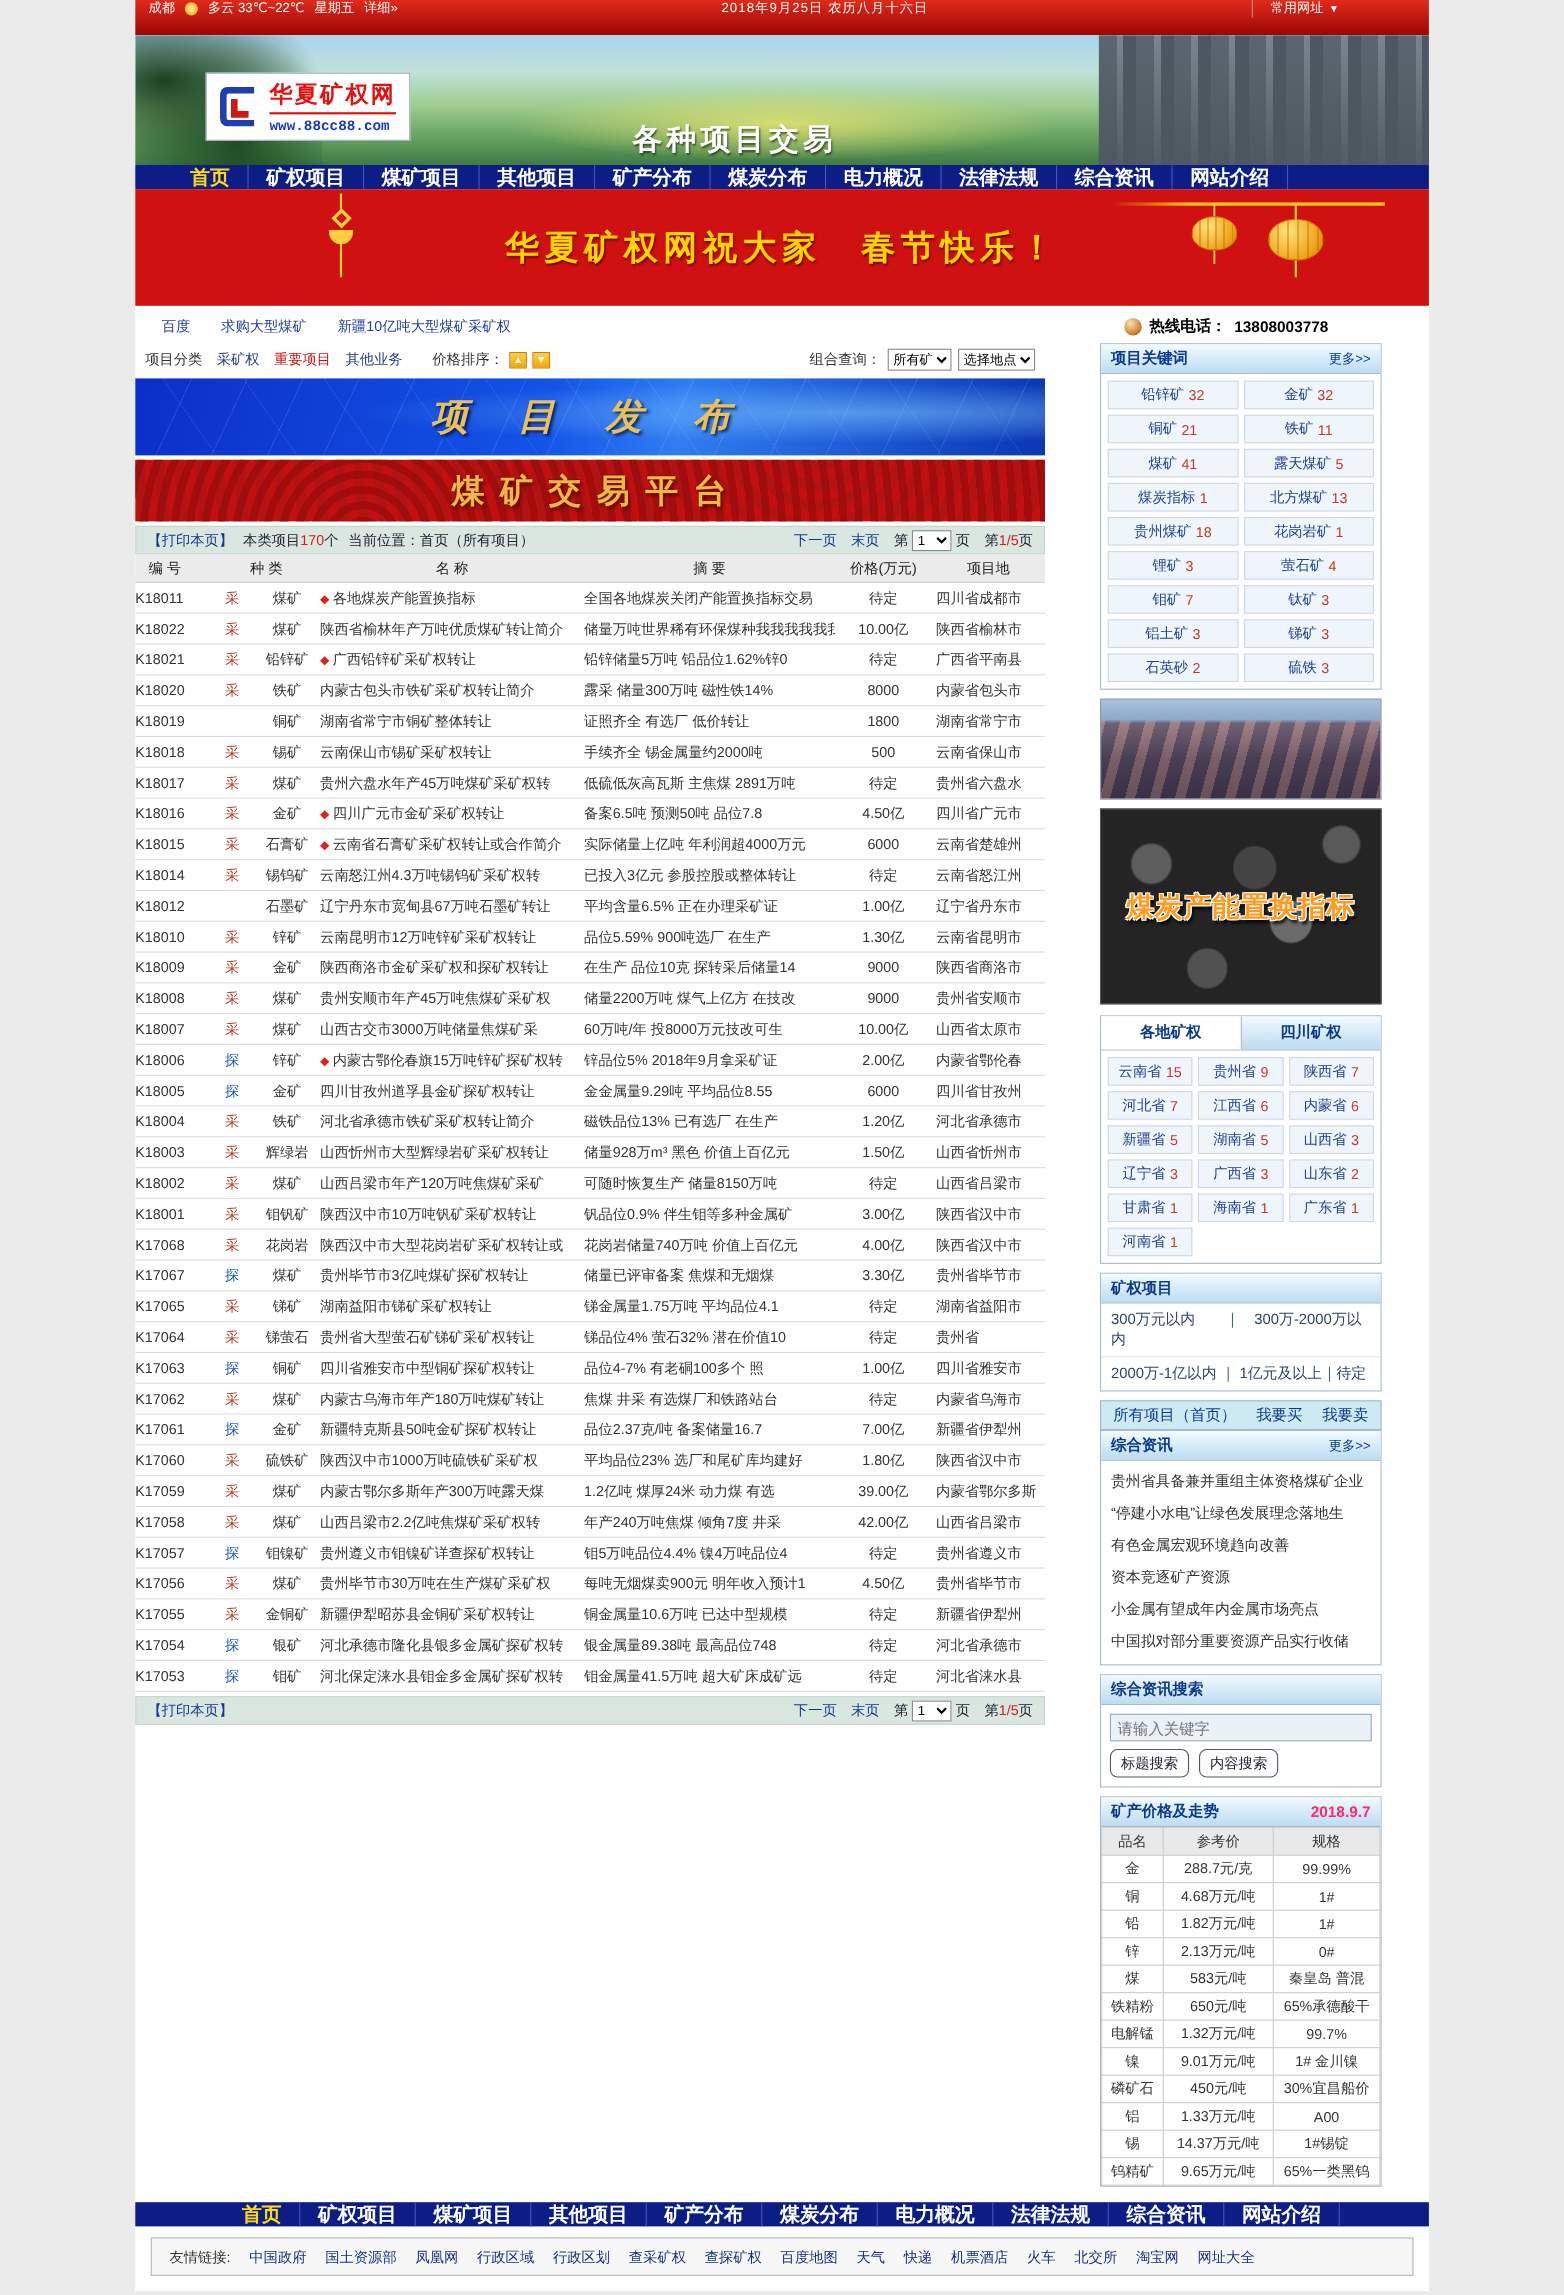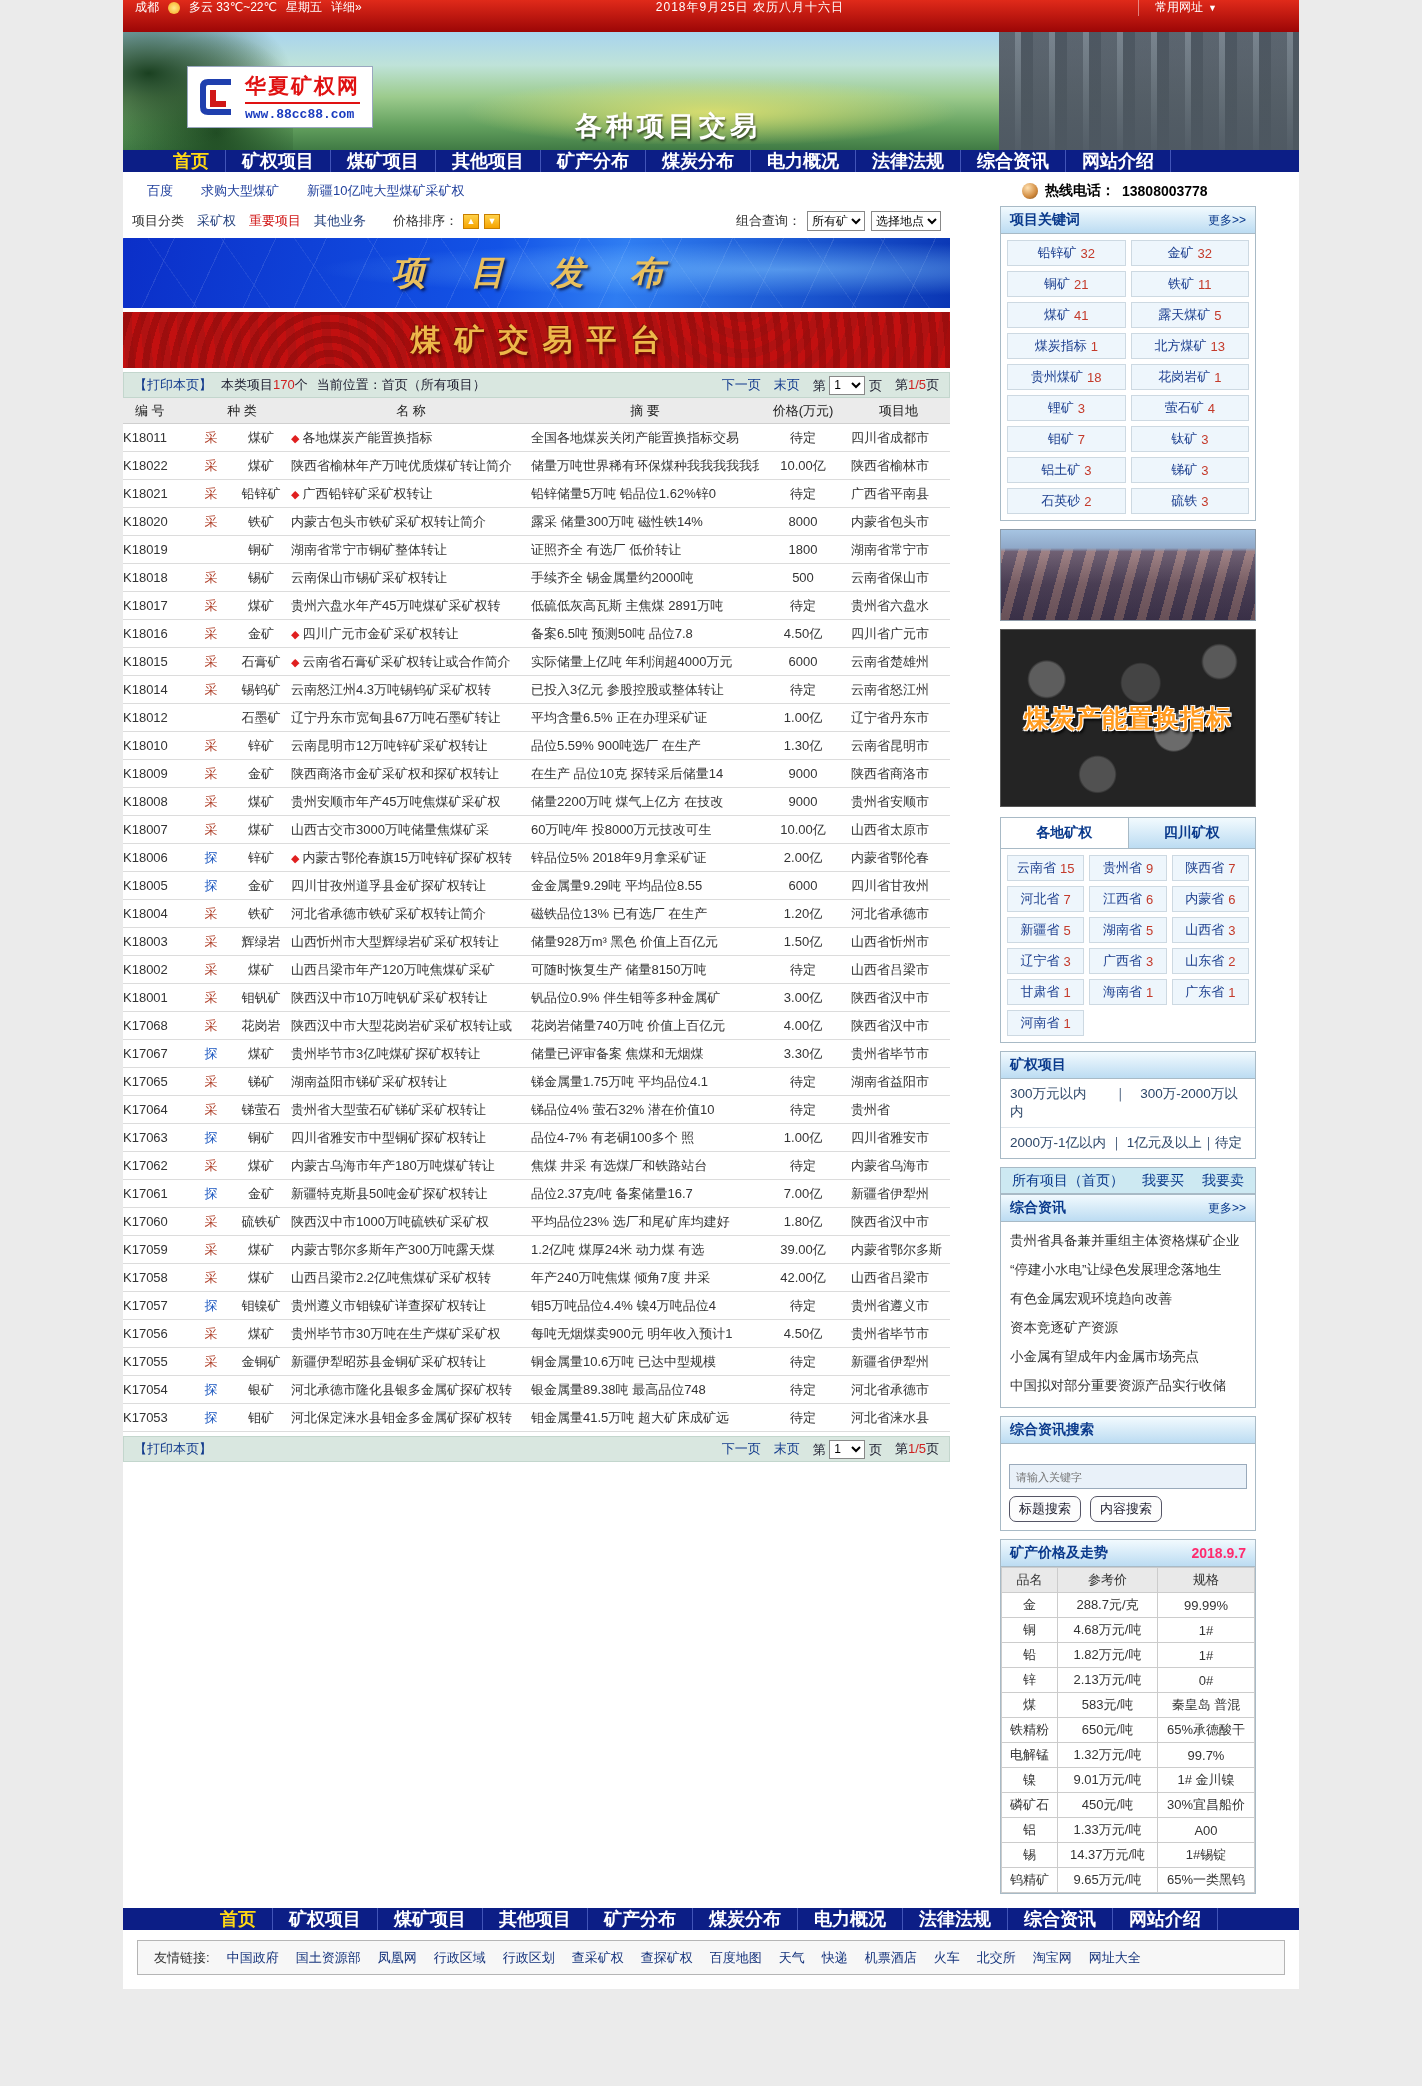--- a/index.html
+++ b/index.html
@@ -117,21 +117,21 @@
   .tab{flex:1;text-align:center;padding:6px 0;font-size:14px;font-weight:bold;color:#0a3a8c;cursor:pointer;}
   .tab.active{background:#fff;border-right:1px solid #a8bac6;}
   .rg-grid{display:grid;grid-template-columns:1fr 1fr 1fr;gap:5px;padding:6px;}
   .range-line{padding:6px 9px;font-size:13.5px;color:#2c4668;border-bottom:1px solid #dfe6ec;cursor:pointer;}
   .range-line:last-child{border-bottom:none;}
   .quickbar{border:1px solid #a8bac6;background:#cde9f2;height:27px;display:flex;align-items:center;justify-content:center;gap:18px;font-size:14px;color:#0a3a8c;margin-bottom:0;}
   .quickbar span{cursor:pointer;}
   .news-list{padding:4px 9px 7px;}
   .news-item{font-size:13.5px;color:#333;line-height:29px;white-space:nowrap;overflow:hidden;cursor:pointer;}
   .ns-body{padding:8px;}
-  .ns-input{width:100%;height:25px;border:1px solid #9aaabb;background:#e9f1f9;font-size:11px;padding:0 6px;color:#1d4ed8;margin-top:12px;}
+  .ns-input{width:100%;height:25px;border:1px solid #9aaabb;background:#e9f1f9;font-size:14px;padding:0 6px;color:#1d4ed8;}
   .ns-btns{margin-top:7px;display:flex;gap:9px;}
   .ns-btn{border:1px solid #556;border-radius:7px;background:#fdfdfd;padding:3px 9px;font-size:13px;color:#223;cursor:pointer;}
   .price-date{font-size:14px;font-weight:bold;color:#ff2a6d;}
   .ptable{width:100%;border-collapse:collapse;font-size:13px;color:#333;}
   .ptable th,.ptable td{border:1px solid #ccc;height:25px;text-align:center;font-weight:normal;padding:0 2px;white-space:nowrap;}
   .ptable th{background:#e9e9e9;}
   .ptable .col-name{width:56px;} .ptable .col-price{width:100px;}
 
   
   .linksbar{margin:10px 14px 0;border:1px solid #b5b5b5;background:#f7f7f7;height:35px;display:flex;align-items:center;gap:17px;padding:0 16px;font-size:13px;color:#15337c;white-space:nowrap;overflow:hidden;}
@@ -192,20 +192,40 @@
 
       <div class="nav-item">电力概况</div>
 
       <div class="nav-item">法律法规</div>
 
       <div class="nav-item">综合资讯</div>
 
       <div class="nav-item">网站介绍</div>
     </div>
 
+  <div class="festival">
+    <div class="knot">
+      <div class="k-line"></div>
+        <div class="k-dia"></div>
+        <div class="k-ingot"></div>
+        <div class="k-tail"></div>
+    </div>
+    <div class="greeting">华夏矿权网祝大家　春节快乐！</div>
+    <div class="gold-line"></div>
+    <div class="lantern l1">
+      <div class="l-string"></div>
+        <div class="l-body"></div>
+        <div class="l-tassel"></div>
+    </div>
+    <div class="lantern l2">
+      <div class="l-string"></div>
+        <div class="l-body"></div>
+        <div class="l-tassel"></div>
+    </div>
+  </div>
 
   <div class="content">
 
     <div class="main">
 
       <div class="notice">
 
           <span class="nlink">百度</span>
 
           <span class="nlink">求购大型煤矿</span>

